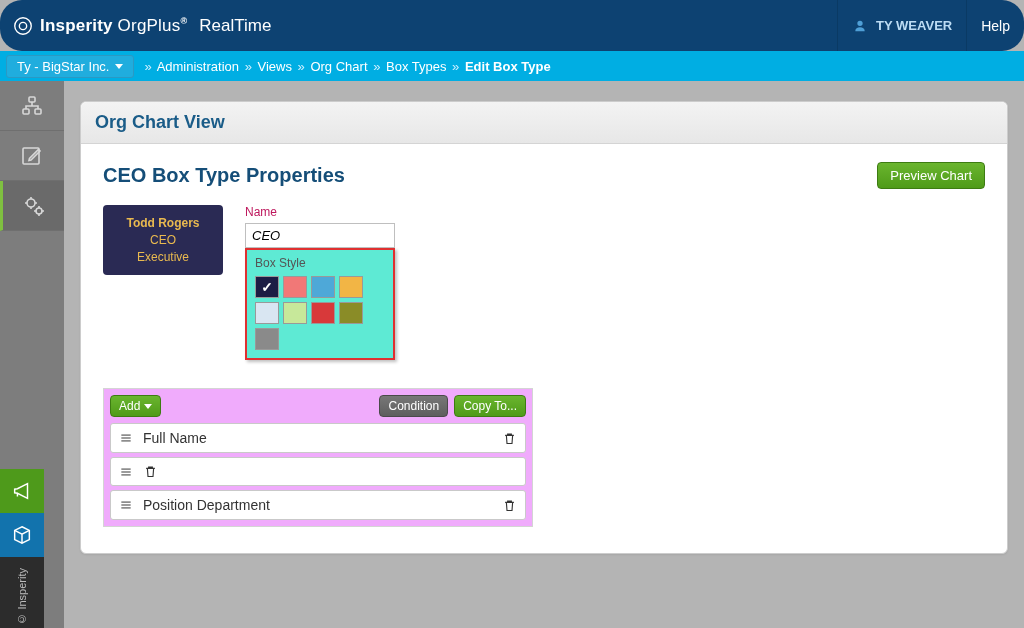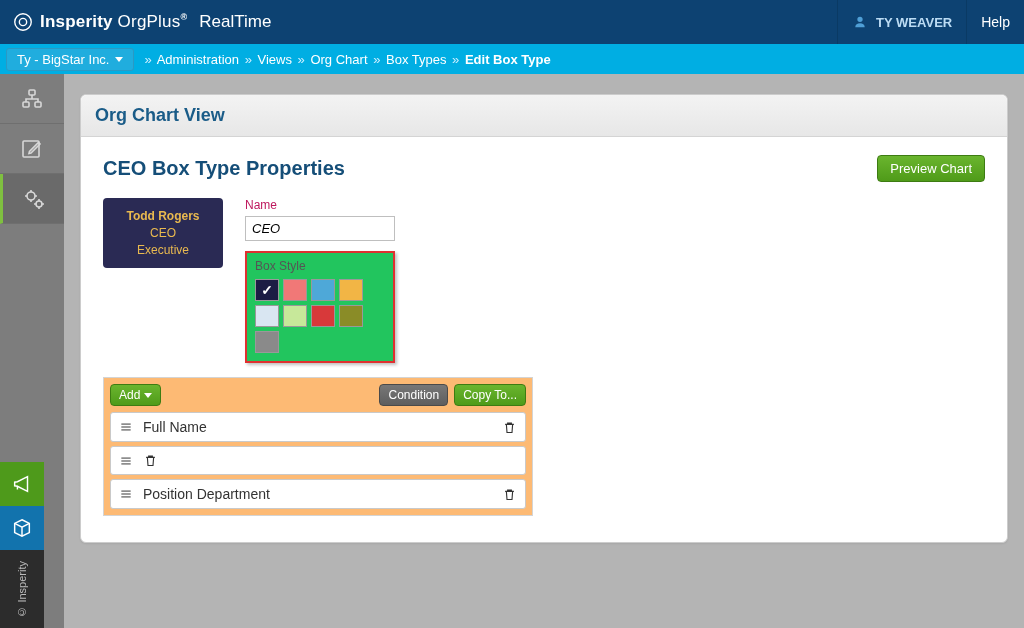--- a/index.html
+++ b/index.html
@@ -1,19 +1,19 @@
 <!DOCTYPE html>
 <html><head>
 <meta charset="utf-8">
 <style>
   * { box-sizing: border-box; margin: 0; padding: 0; }
   body { font-family: "Segoe UI", Arial, sans-serif; background: #b4b4b4; width: 1024px; height: 628px; overflow: hidden; font-size: 14px; color: #333; }
 
   
-  .header { background: #0d4272; height: 44px; display: flex; align-items: center; color: #fff; }
+  .header { background: #0d4272; height: 51px; display: flex; align-items: center; color: #fff; border-radius: 22px; }
   .brand { display: flex; align-items: center; padding-left: 12px; gap: 6px; }
   .brand-icon { width: 22px; height: 22px; stroke: #fff; }
   .brand-text { font-size: 17px; font-weight: 600; letter-spacing: .2px; }
   .brand-text .light { font-weight: 400; }
   .brand-app { font-size: 17px; margin-left: 6px; font-weight: 400; }
   .header-spacer { flex: 1; }
   .header-user { display: flex; align-items: center; padding: 0 14px; height: 100%; border-left: 1px solid #0a3a64; font-size: 13px; font-weight: 600; color: #bcdcf4; cursor: pointer; }
   .header-user svg { width:16px; height:16px; fill:#4f9fd6; margin-right:8px;}
   .header-link { display: flex; align-items: center; padding: 0 14px; height: 100%; border-left: 1px solid #0a3a64; font-size: 14px; color: #fff; cursor: pointer; }
 
@@ -57,28 +57,28 @@
   .btn-small { padding:3px 8px; font-size:12px; }
 
   
   .form-row { display:flex; gap: 22px; align-items:flex-start; }
   .preview-box { width: 120px; border-radius: 4px; background:#2a2a54; color:#e9b94f; text-align:center; padding: 10px 6px; font-size:12px; line-height:1.4; }
   .preview-box .pname { font-weight:700; }
   .field-col { flex:0 0 auto; }
   .lbl { font-size: 12px; color:#be185d; margin-bottom:4px; }
   .txt { width: 150px; border:1px solid #bfbfbf; padding:4px 6px; font-style:italic; font-size:13px; background:#fff; }
 
-  .box-style { margin-top: 10px; border: 2px solid #e03030; padding: 6px 8px 8px 8px; width: 150px; box-shadow: 2px 2px 3px rgba(0,0,0,.25); background:#22c55e; }
+  .box-style { margin-top: 0; border: 2px solid #e03030; padding: 6px 8px 8px 8px; width: 150px; box-shadow: 2px 2px 3px rgba(0,0,0,.25); background:#5eead4; }
   .box-style-lbl { font-size:12px; color:#555; margin-bottom:6px; }
   .swatch-grid { display:flex; flex-wrap:wrap; gap:4px; width: 134px; }
   .swatch { width:24px; height:22px; border:1px solid #999; cursor:pointer; position:relative; }
   .swatch.selected::after { content:"✓"; position:absolute; inset:0; display:flex; align-items:center; justify-content:center; color:#fff; font-size:14px; font-weight:700; }
 
   
-  .fields-area { margin-top: 14px; background:#fdba74; border:1px solid #d4d4d4; width: 430px; padding:6px; }
+  .fields-area { margin-top: 28px; background:#f0abfc; border:1px solid #d4d4d4; width: 430px; padding:6px; }
   .fields-toolbar { display:flex; gap:6px; margin-bottom:6px; align-items:center; }
   .fields-toolbar .sp { flex:1; }
   .field-row { background:#fff; border:1px solid #c9c9c9; border-radius:3px; display:flex; align-items:center; padding:6px 8px; margin-top:4px; cursor:grab; }
   .grip { width:14px; stroke:#555; margin-right:10px; }
   .field-row .fname { flex:1; font-size:14px; color:#333; }
   .trash { width:15px; stroke:#333; cursor:pointer; }
 
   .back-row { margin-top: 14px; }
   .btn-back { background: linear-gradient(#fdfdfd,#eaeaea); color:#444; border:1px solid #bbb; padding:5px 22px; font-size:13px; }
 </style>

